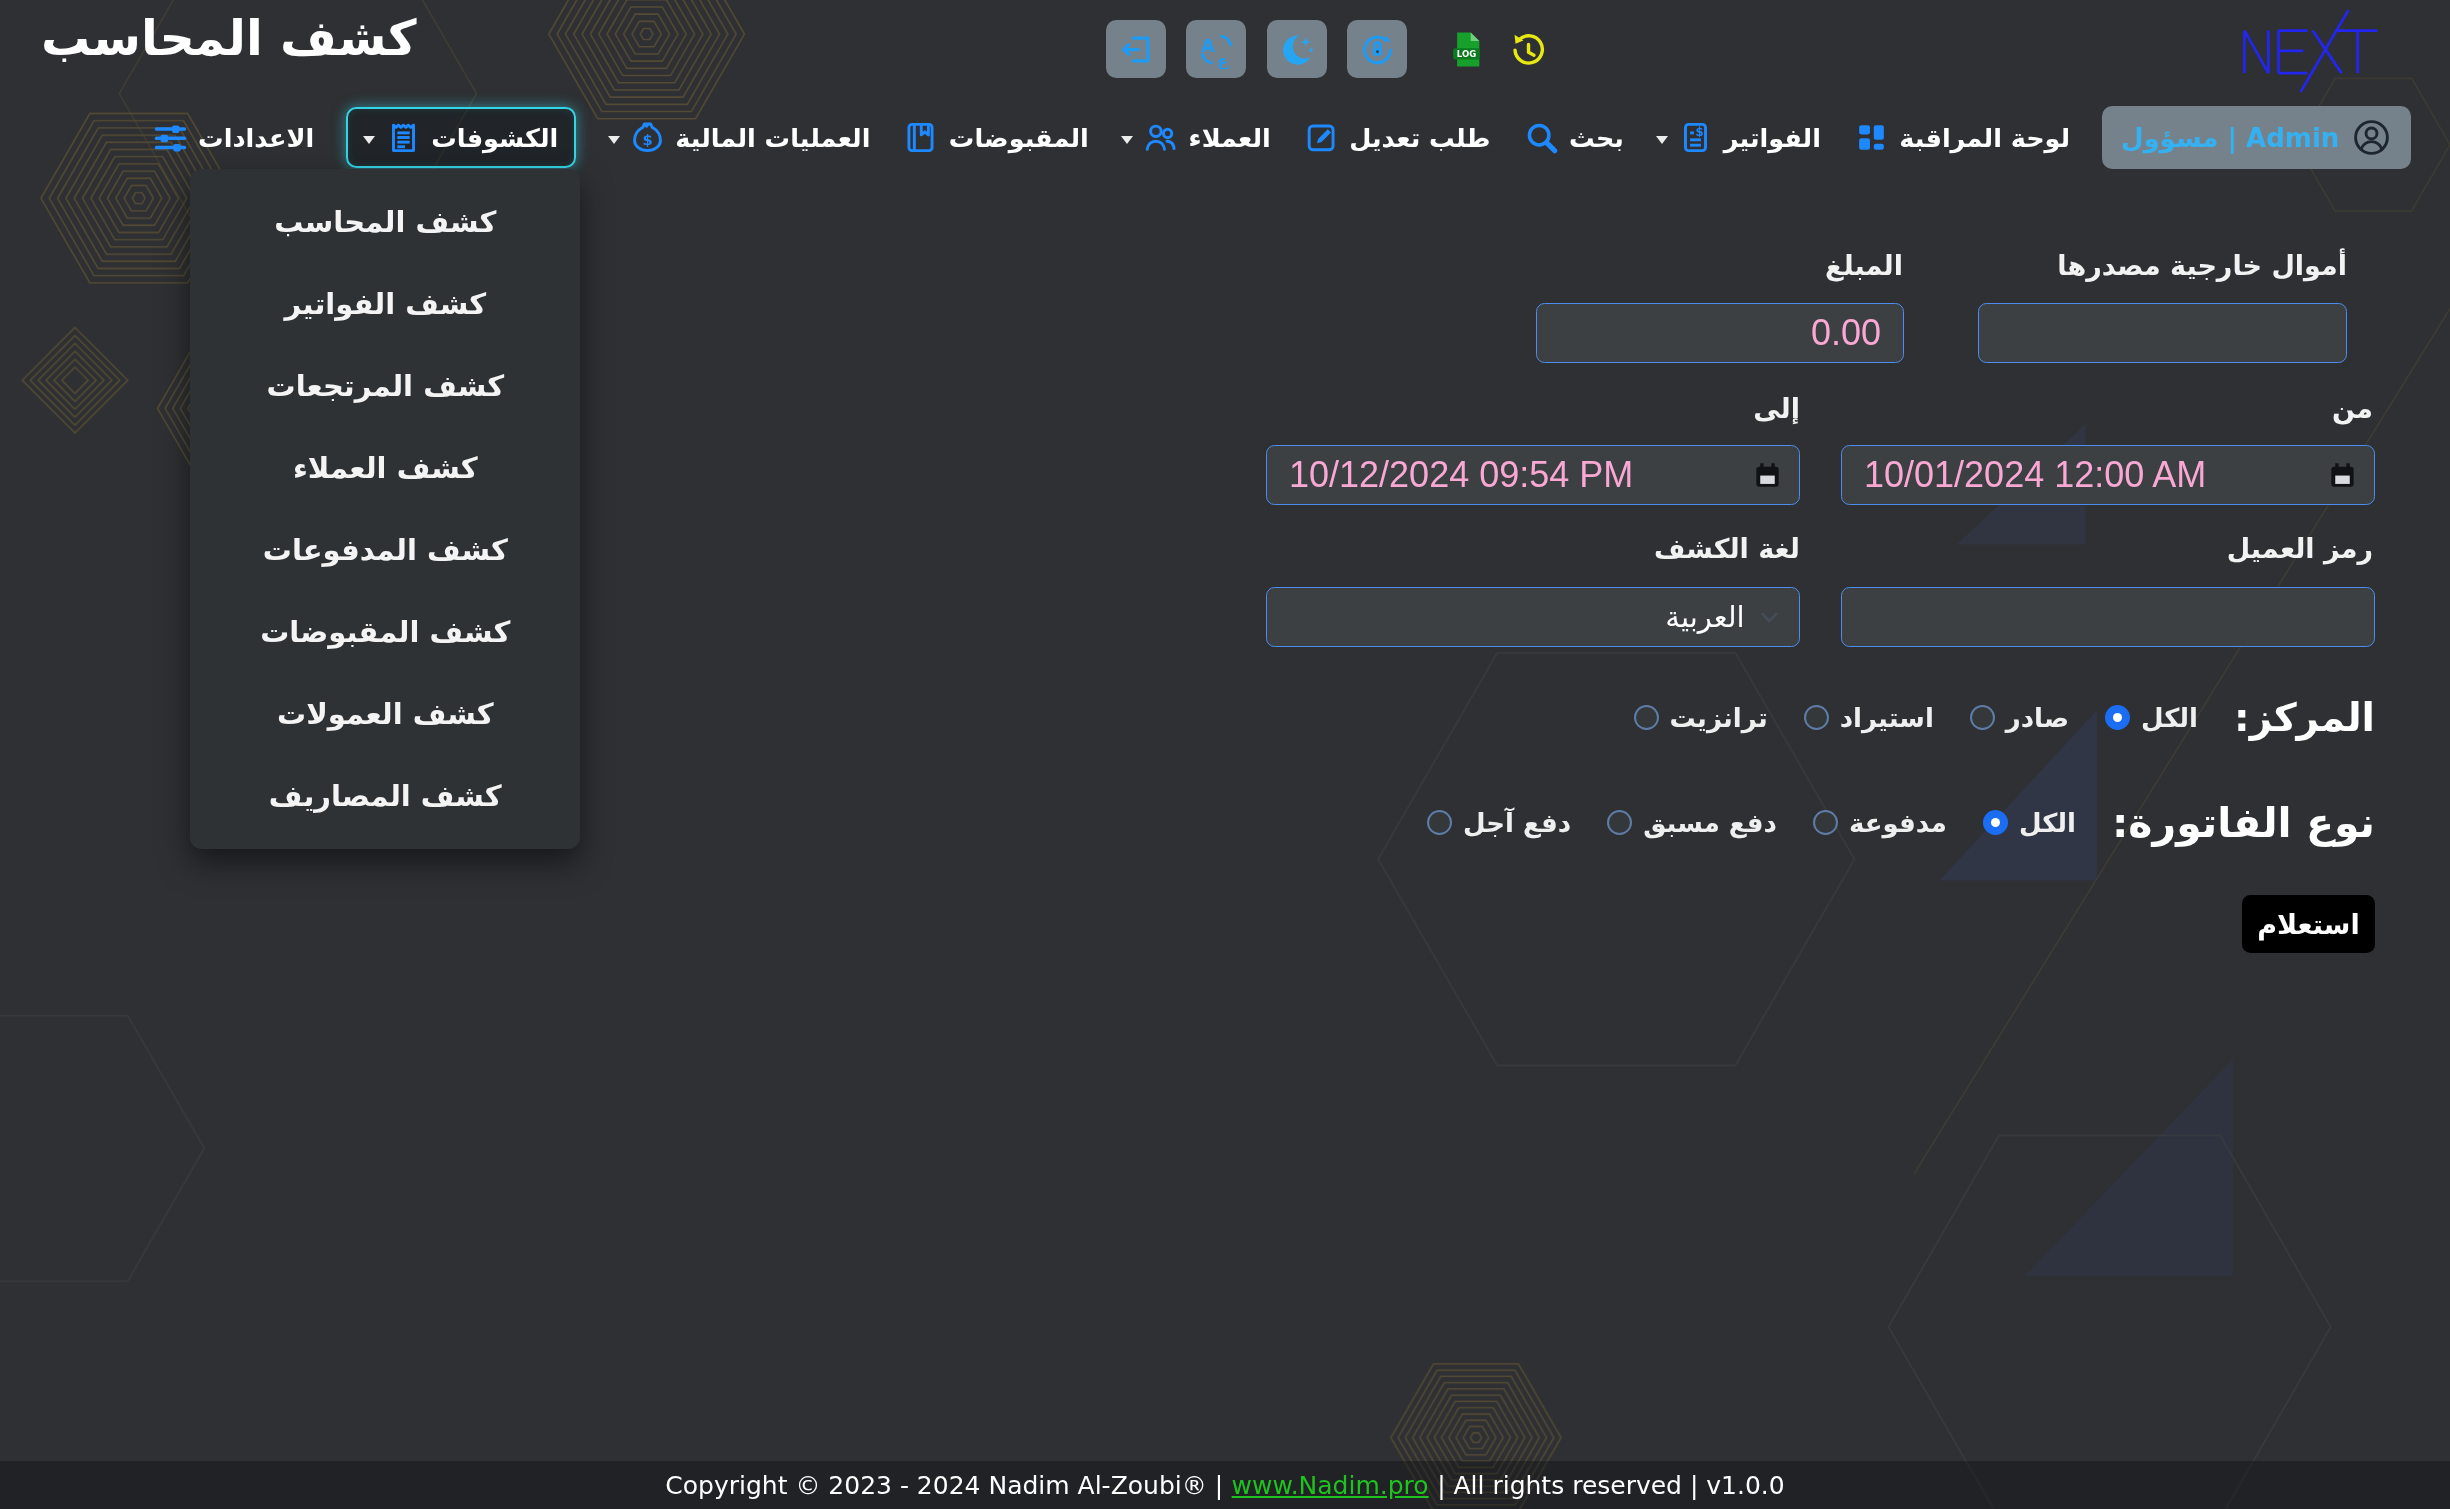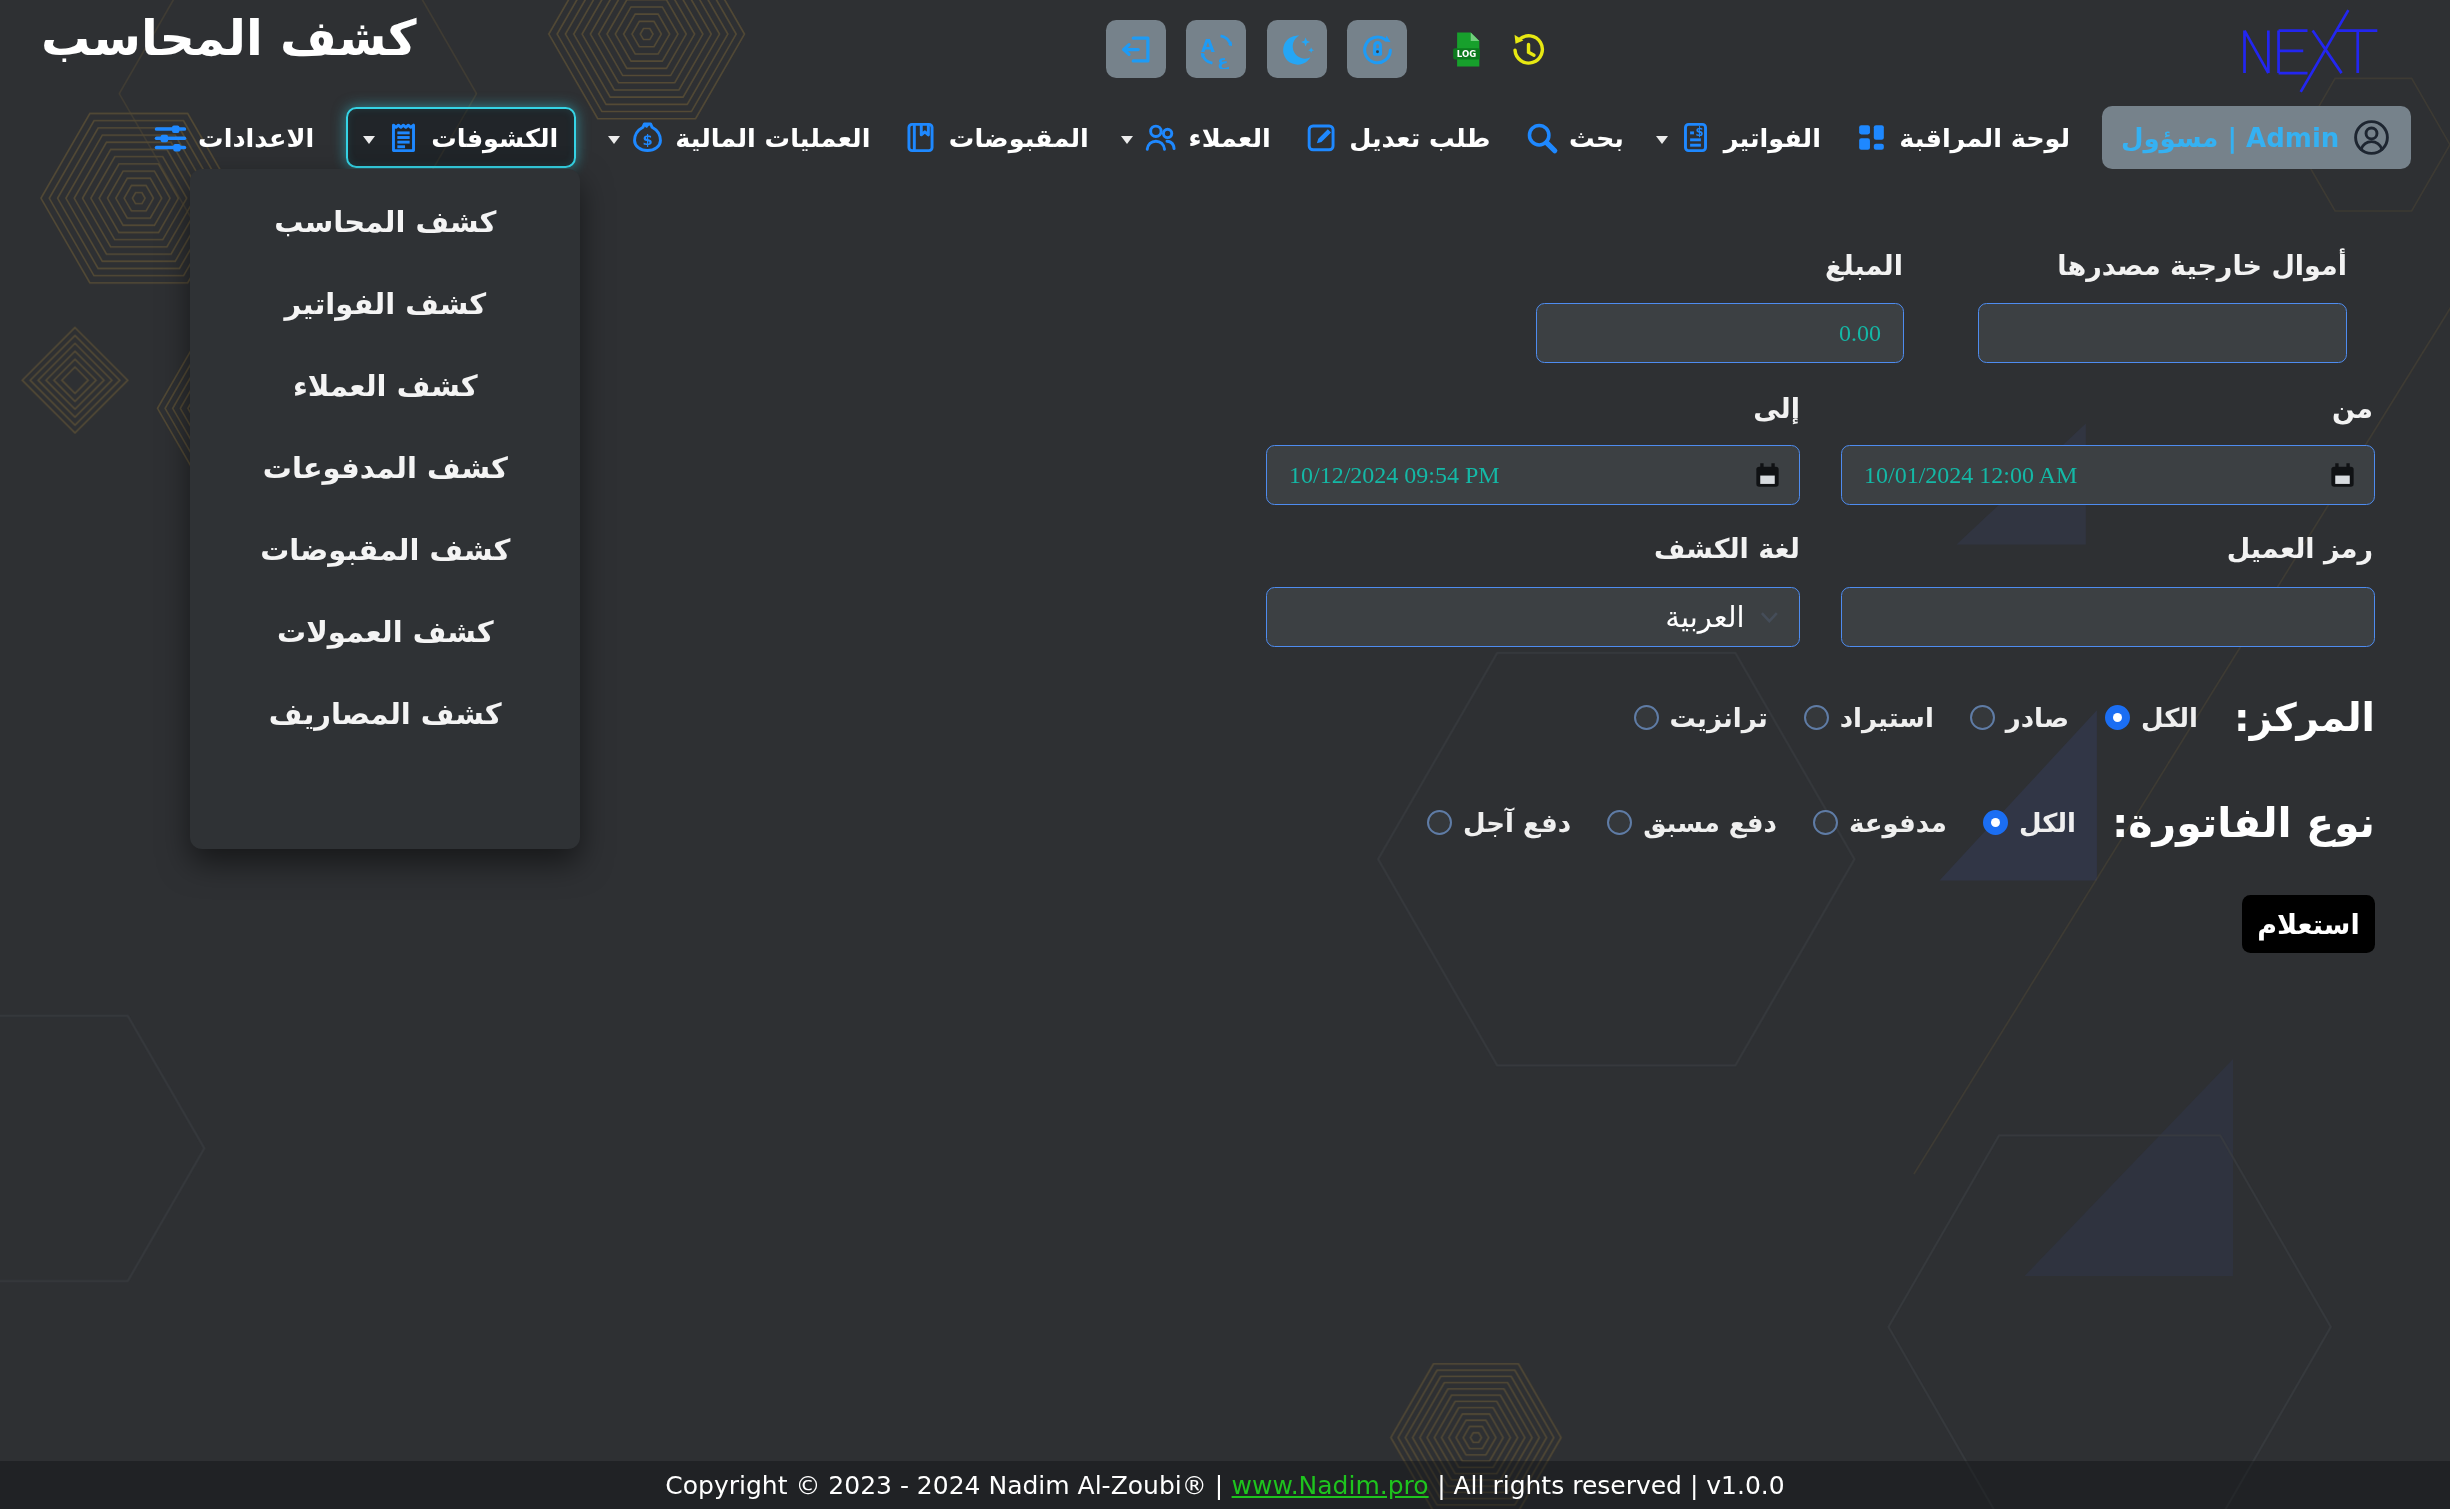--- a/index.html
+++ b/index.html
@@ -33,22 +33,22 @@
   
   .dropdown{position:absolute;top:calc(100% + 2.6px);right:-6.8px;width:390px;height:680px;
             background:#2f3235;border-radius:12px;box-shadow:0 13.6px 31px rgba(0,0,0,.5);
             padding-top:12px;box-sizing:border-box;z-index:9;}
   .dd-item{height:82px;display:flex;align-items:center;justify-content:center;
            font-size:29px;font-weight:600;color:#f4f4f4;cursor:pointer;direction:rtl;}
   
   .f-label{position:absolute;font-size:27px;font-weight:700;color:#f2f2f2;direction:rtl;z-index:2;white-space:nowrap;}
   .f-field{position:absolute;height:60px;background:#3c4043;border:1.7px solid #4e8cf0;border-radius:8.5px;
            box-sizing:border-box;z-index:2;display:flex;align-items:center;}
-  .f-field input{width:100%;height:100%;background:transparent;border:none;outline:none;color:#14b8a6;
-                 font-size:24px;font-family:Liberation Serif, serif;padding:0 22px;box-sizing:border-box;}
+  .f-field input{width:100%;height:100%;background:transparent;border:none;outline:none;color:#f9a8d4;
+                 font-size:36px;font-family:Liberation Sans, sans-serif;padding:0 22px;box-sizing:border-box;}
   .f-field input.num{text-align:right;direction:ltr;}
   .f-field.date input{direction:ltr;text-align:left;padding-right:65px;}
   .cal-ic{position:absolute;right:17px;top:50%;transform:translateY(-50%);width:29px;height:29px;}
   .f-field.select{justify-content:flex-end;padding-right:20.4px;gap:15.3px;cursor:pointer;}
   .f-field.select .sel-text{font-size:29px;color:#fff;direction:rtl;}
   .f-field.select svg{width:18.7px;height:12.8px;}
   .radio-row{position:absolute;right:75px;display:flex;align-items:center;direction:rtl;gap:36px;z-index:2;}
   .row-label{font-weight:800;color:#fff;white-space:nowrap;}
   .radio-item{display:flex;align-items:center;gap:11px;font-size:26px;font-weight:700;color:#efefef;
               cursor:pointer;direction:rtl;white-space:nowrap;}
@@ -209,20 +209,21 @@
         <line x1="8" y1="9" x2="16" y2="9"></line>
           <line x1="8" y1="12" x2="16" y2="12"></line>
         <line x1="8" y1="15" x2="16" y2="15"></line>
           <line x1="8" y1="18" x2="13" y2="18"></line>
       </svg>
       <span>الكشوفات</span>
 
       <div class="dropdown">
         <div class="dd-item">كشف المحاسب</div>
         <div class="dd-item">كشف الفواتير</div>
+        <div class="dd-item">كشف المرتجعات</div>
         <div class="dd-item">كشف العملاء</div>
         <div class="dd-item">كشف المدفوعات</div>
         <div class="dd-item">كشف المقبوضات</div>
         <div class="dd-item">كشف العمولات</div>
         <div class="dd-item">كشف المصاريف</div>
       </div>
     </div>
 
     <div class="nav-item">
       <span class="caret"></span>

